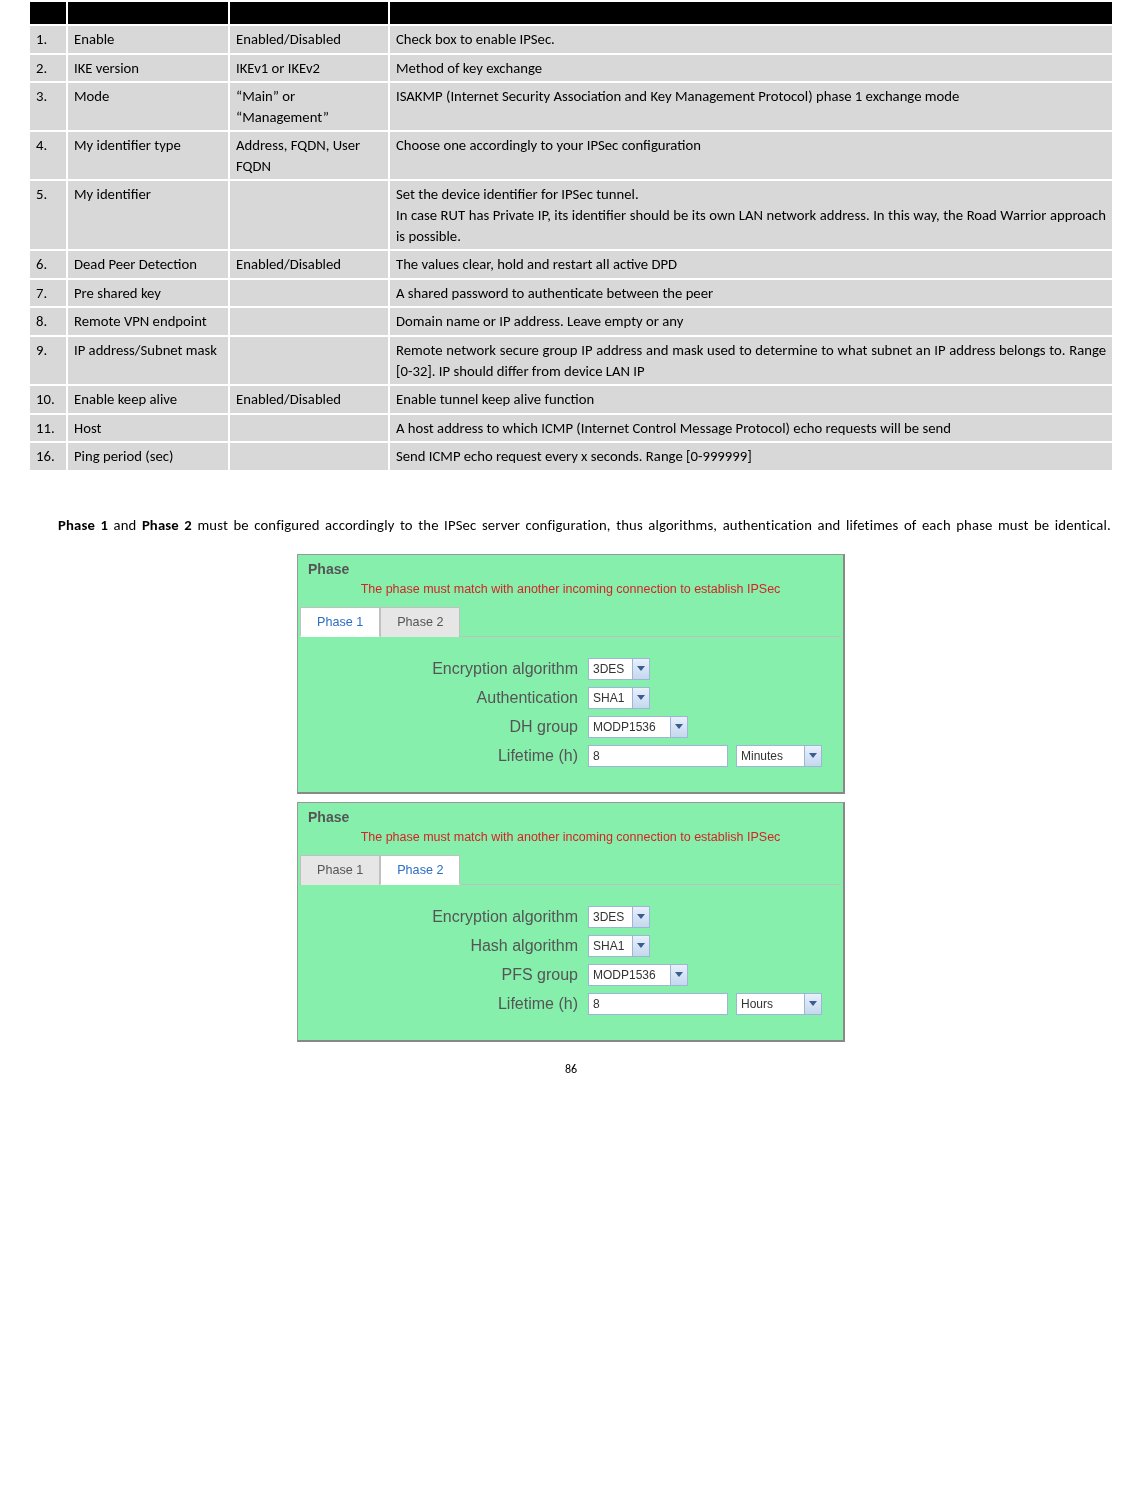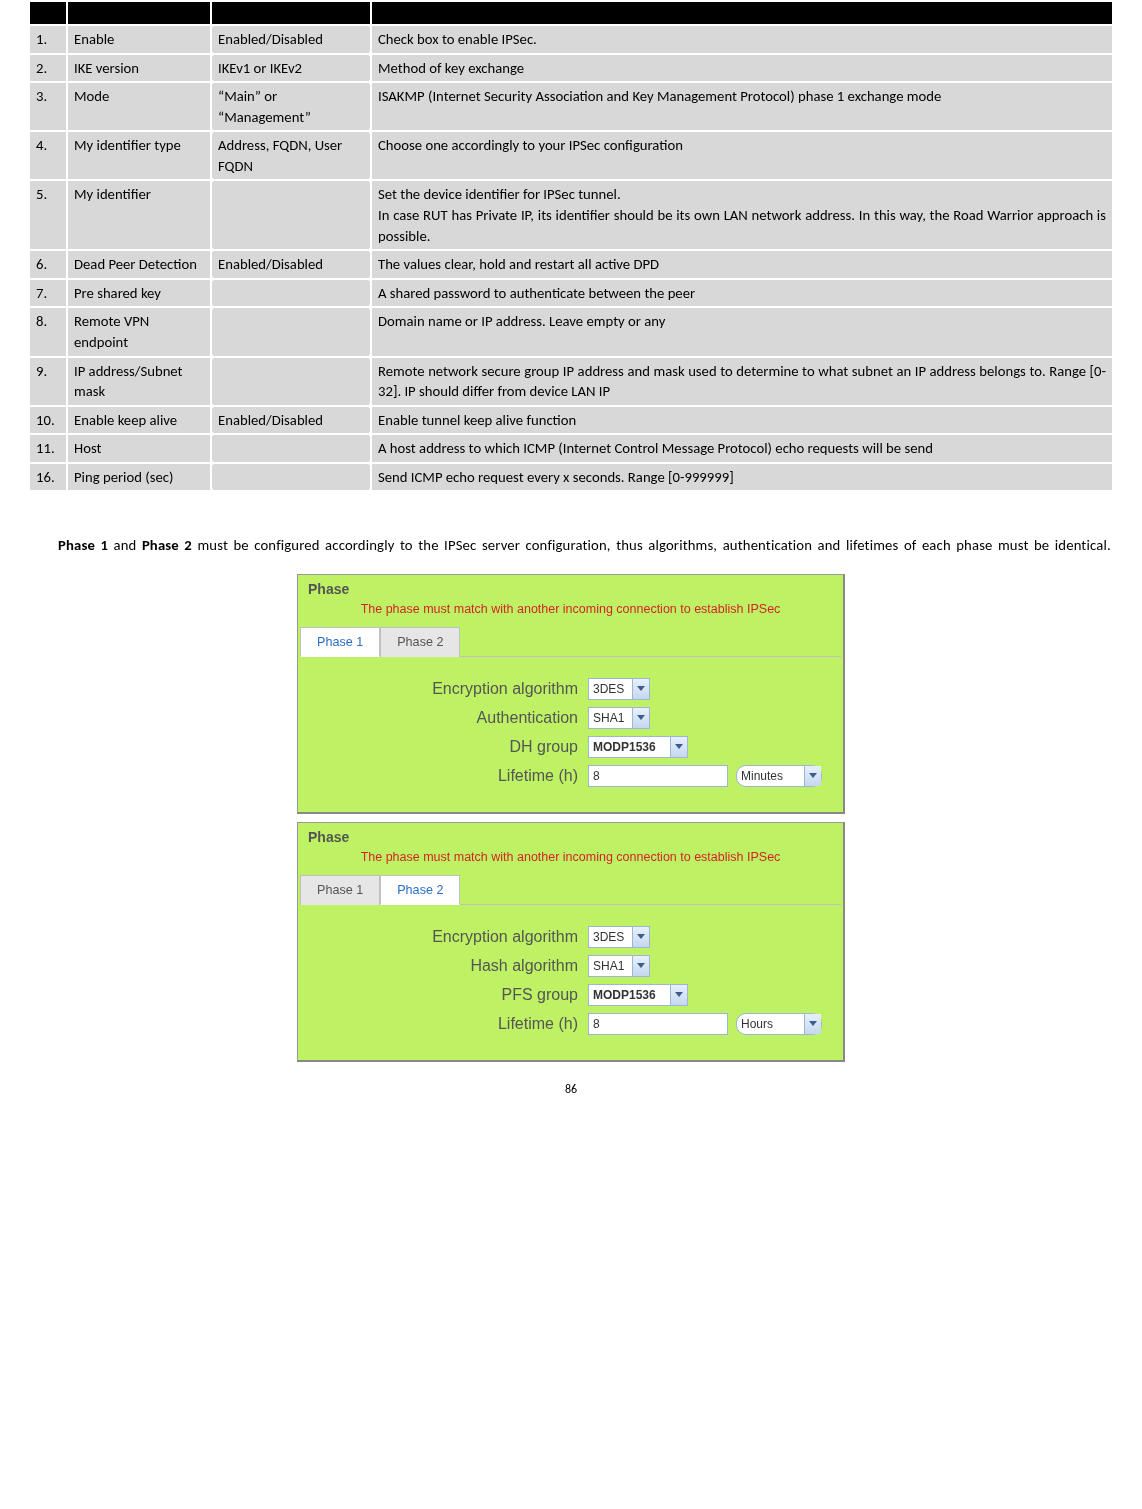--- a/index.html
+++ b/index.html
@@ -26,39 +26,39 @@
       height: 24px;
     }
     table.main-table td {
       background: #d8d8d8;
       padding: 3px 6px;
       border: 2px solid #fff;
       vertical-align: top;
       line-height: 1.4;
     }
     table.main-table td:nth-child(1) { width: 38px; }
-    table.main-table td:nth-child(2) { width: 144px; }
-    table.main-table td:nth-child(3) { width: 160px; border-radius: 6px; }
+    table.main-table td:nth-child(2) { width: 162px; }
+    table.main-table td:nth-child(3) { width: 160px; }
     table.main-table td:nth-child(4) { text-align: justify; }
     .para {
       margin: 42px 0 18px 0;
       text-align: justify;
       text-indent: 30px;
       line-height: 1.5;
       letter-spacing: 0.15px;
       word-spacing: 2px;
     }
     .panels { text-align: center; }
     .panel {
       display: inline-block;
       width: 548px;
       border: 1px solid #999;
       border-right: 2px solid #888;
       border-bottom: 2px solid #888;
-      background: #bef264;
+      background: #86efac;
       margin-bottom: 8px;
       text-align: left;
       font-family: Arial, sans-serif;
       font-size: 12.6px;
       color: #555;
     }
     .panel-head {
       font-weight: bold;
       color: #555;
       padding: 6px 10px 3px 10px;
@@ -121,22 +121,22 @@
       background: linear-gradient(#e8f0fb,#c5d8ef);
       border-left: 1px solid #9bb6d6;
       display: flex;
       align-items: center;
       justify-content: center;
       margin-left: 4px;
     }
     .sel .arrowbtn svg { width: 8px; height: 6px; }
     .inp { width: 140px; }
     .w55 { width: 62px; }
-    .w95 { width: 100px; font-weight: bold; }
-    .w78 { width: 86px; border-radius: 10px; }
+    .w95 { width: 100px; }
+    .w78 { width: 86px; }
     .pagenum { text-align: center; margin-top: 12px; font-size: 12px; }
   </style>
 </head>
 <body>
 
 <table class="main-table">
   <thead>
     <tr>
       <th></th>
       <th></th>

